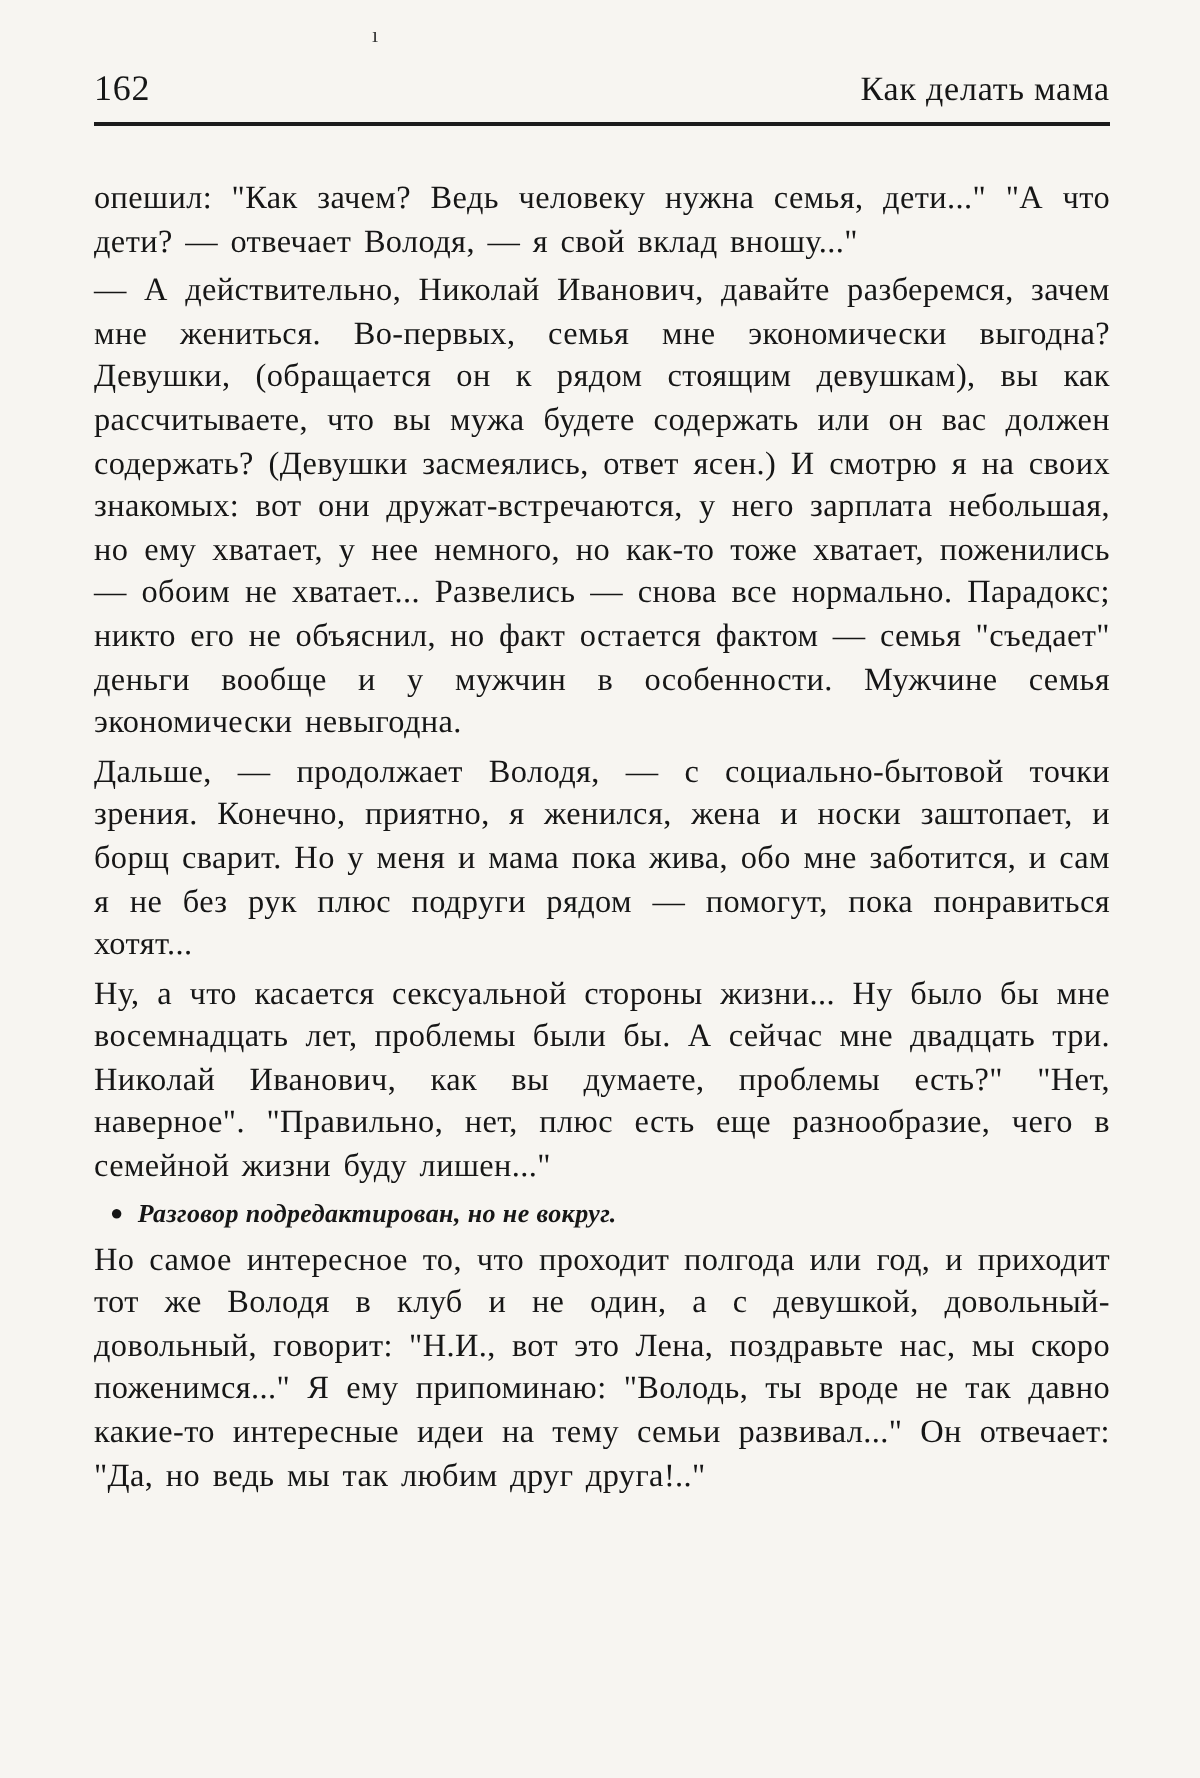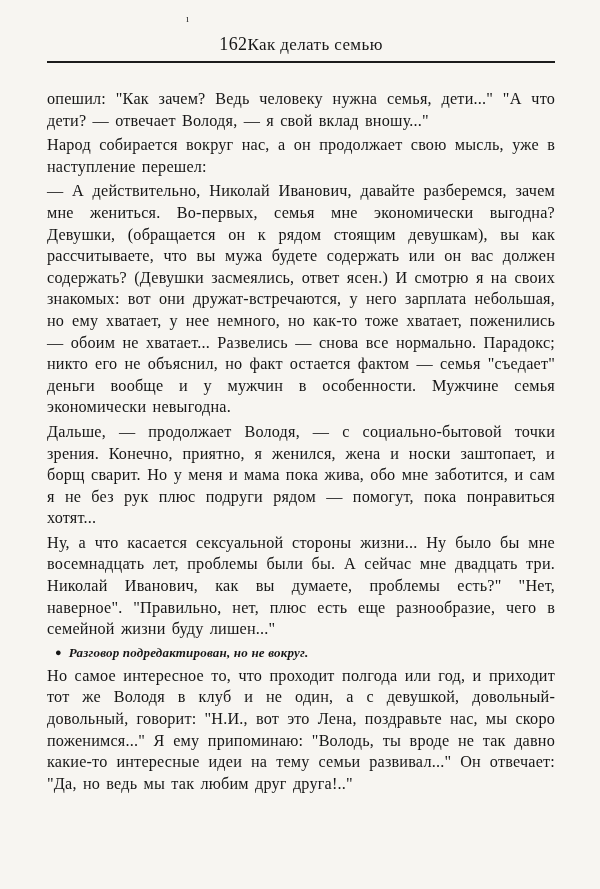--- a/index.html
+++ b/index.html
@@ -21,21 +21,21 @@
   }
   .scan-artifact {
     position: absolute;
     top: 12px;
     left: 186px;
     font-size: 11px;
     color: #3a3a3a;
   }
   .running-head {
     display: flex;
-    justify-content: center;
+    justify-content: space-between;
     align-items: baseline;
     margin-top: 22px;
     font-size: 17px;
     letter-spacing: 0.4px;
   }
   .running-head .page-number {
     font-size: 18px;
   }
   .head-rule {
     border: none;
@@ -72,28 +72,27 @@
 </style>
 </head>
 <body>
 
 <div class="page">
 
   <span class="scan-artifact">ı</span>
 
   <div class="running-head">
     <span class="page-number">162</span>
-    <span class="running-title">Как делать семью</span>
+    <span class="running-title">Как делать мама</span>
   </div>
 
   <hr class="head-rule">
 
   <div class="body-text">
     <p>опешил: "Как зачем? Ведь человеку нужна семья, дети..." "А что дети? — отвечает Володя, — я свой вклад вношу..."</p>
-    <p>Народ собирается вокруг нас, а он продолжает свою мысль, уже в наступление перешел:</p>
     <p>— А действительно, Николай Иванович, давайте разберемся, зачем мне жениться. Во-первых, семья мне экономически выгодна? Девушки, (обращается он к рядом стоящим девушкам), вы как рассчитываете, что вы мужа будете содержать или он вас должен содержать? (Девушки засмеялись, ответ ясен.) И смотрю я на своих знакомых: вот они дружат-встречаются, у него зарплата небольшая, но ему хватает, у нее немного, но как-то тоже хватает, поженились — обоим не хватает... Развелись — снова все нормально. Парадокс; никто его не объяснил, но факт остается фактом — семья "съедает" деньги вообще и у мужчин в особенности. Мужчине семья экономически невыгодна.</p>
     <p>Дальше, — продолжает Володя, — с социально-бытовой точки зрения. Конечно, приятно, я женился, жена и носки заштопает, и борщ сварит. Но у меня и мама пока жива, обо мне заботится, и сам я не без рук плюс подруги рядом — помогут, пока понравиться хотят...</p>
     <p>Ну, а что касается сексуальной стороны жизни... Ну было бы мне восемнадцать лет, проблемы были бы. А сейчас мне двадцать три. Николай Иванович, как вы думаете, проблемы есть?" "Нет, наверное". "Правильно, нет, плюс есть еще разнообразие, чего в семейной жизни буду лишен..."</p>
 
     <div class="note-line">
       <span class="bullet">●</span>
       <span>Разговор подредактирован, но не вокруг.</span>
     </div>
 
     <p>Но самое интересное то, что проходит полгода или год, и приходит тот же Володя в клуб и не один, а с девушкой, довольный-довольный, говорит: "Н.И., вот это Лена, поздравьте нас, мы скоро поженимся..." Я ему припоминаю: "Володь, ты вроде не так давно какие-то интересные идеи на тему семьи развивал..." Он отвечает: "Да, но ведь мы так любим друг друга!.."</p>

